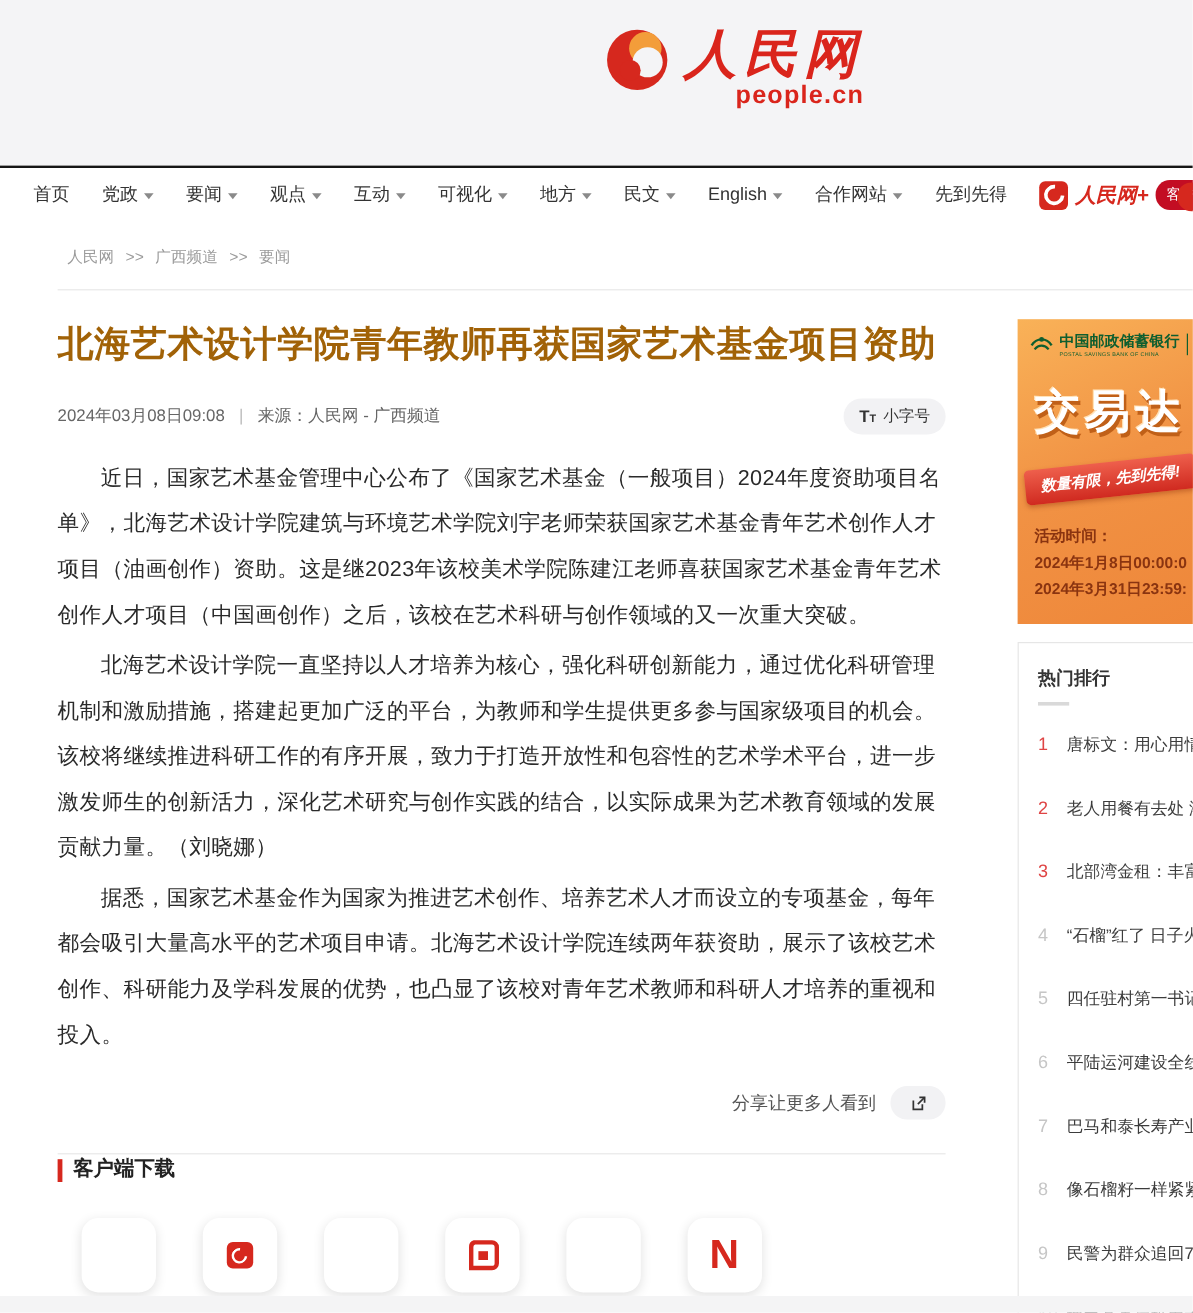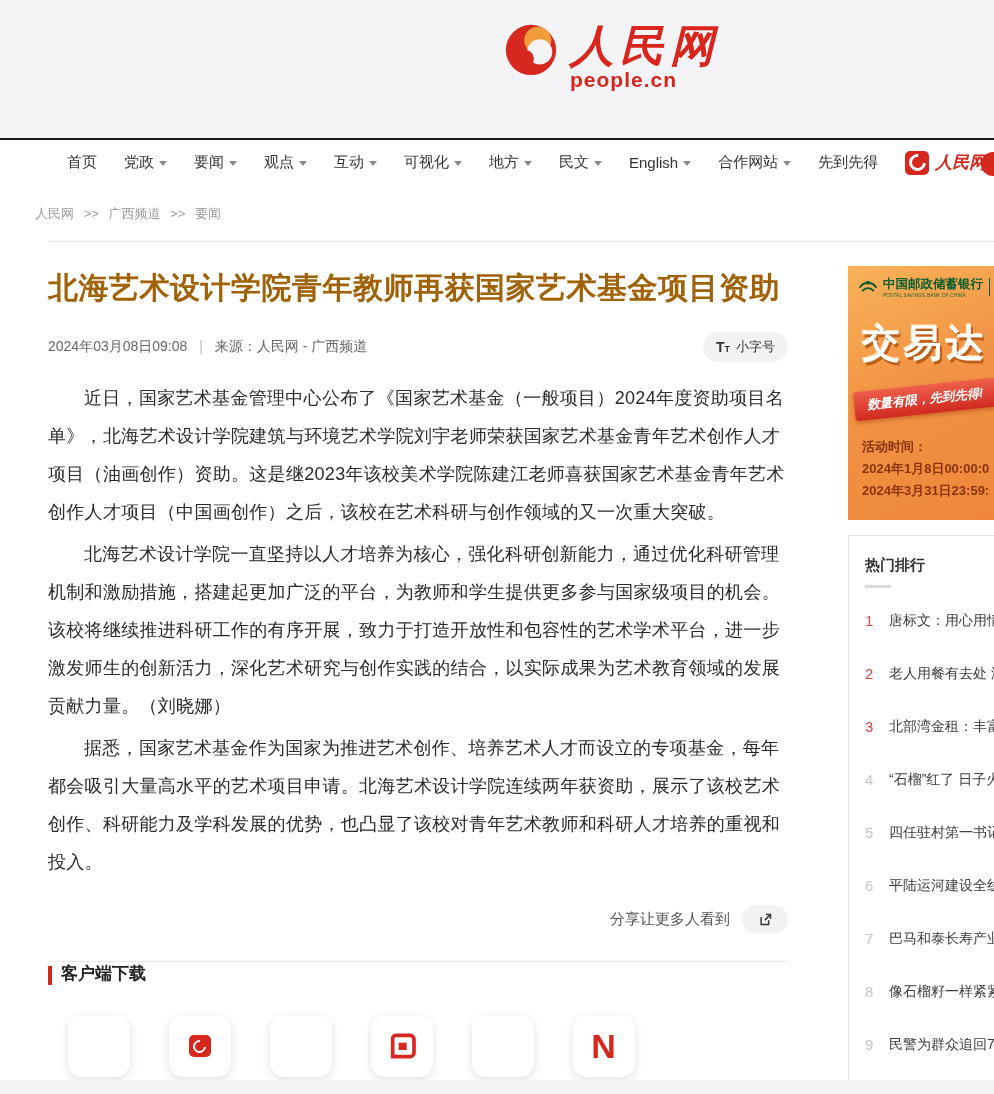--- a/index.html
+++ b/index.html
@@ -4,38 +4,38 @@
 <style>
   html,body{margin:0;padding:0;}
   body{font-family:"Liberation Sans","DejaVu Sans",sans-serif;background:#fff;}
   #page{position:relative;width:994px;height:1094px;overflow:hidden;background:#fff;}
 
   
   .header{position:absolute;left:0;top:0;width:994px;height:138px;background:#f4f4f6;}
   .logo{position:absolute;left:502px;top:20px;display:flex;align-items:flex-start;cursor:pointer;}
   .logo-text{margin-left:10px;}
   .logo-cn{font-size:44px;font-weight:900;color:#da251c;font-style:italic;letter-spacing:6px;line-height:52px;}
-  .logo-en{font-size:21px;font-weight:bold;color:#da251c;text-align:left;margin-top:-4px;letter-spacing:1px;}
-
-  
-  .navbar{position:absolute;left:0;top:138px;width:994px;height:47px;background:#fff;border-top:2px solid #161616;display:flex;align-items:center;padding-left:67px;box-sizing:border-box;}
+  .logo-en{font-size:21px;font-weight:bold;color:#da251c;text-align:right;margin-top:-4px;letter-spacing:1px;}
+
+  
+  .navbar{position:absolute;left:0;top:138px;width:994px;height:47px;background:#fff;border-top:2px solid #161616;display:flex;align-items:center;padding-left:28px;box-sizing:border-box;}
   .nav-item{font-size:15px;color:#333;margin-right:27px;display:flex;align-items:center;cursor:pointer;white-space:nowrap;}
   .caret{width:0;height:0;border-left:4px solid transparent;border-right:4px solid transparent;border-top:5px solid #8a8a8a;margin-left:5px;margin-top:2px;}
   .app-badge{display:flex;align-items:center;margin-right:12px;cursor:pointer;}
   .badge-sq{width:24px;height:24px;background:#d6281e;border-radius:5px;display:flex;align-items:center;justify-content:center;}
   .mini-c{width:11px;height:11px;border:3px solid #fff;border-radius:50%;border-right-color:transparent;transform:rotate(-40deg);display:block;}
   .badge-brand{color:#d6281e;font-style:italic;font-weight:bold;font-size:17px;margin:0 6px 0 6px;white-space:nowrap;}
   .badge-pill{background:#c30d23;color:#fff;font-size:12px;padding:4px 9px;border-radius:12px;white-space:nowrap;}
   .nav-sep{width:1px;height:45px;background:#e3e3e3;}
   .burger{width:27px;display:flex;flex-direction:column;gap:5px;margin:0 24px;cursor:pointer;}
   .burger i{height:3px;background:#3c3c3c;border-radius:1px;display:block;}
   .partial-red{position:absolute;right:-11px;top:12px;width:24px;height:24px;border-radius:50%;background:#d6281e;}
 
   
-  .breadcrumb{position:absolute;left:35px;top:205px;font-size:13px;color:#9b9b9b;}
+  .breadcrumb{position:absolute;left:56px;top:205px;font-size:13px;color:#9b9b9b;}
   .breadcrumb span{cursor:pointer;}
   .bc-sep{margin:0 6px;cursor:default;}
   .divider1{position:absolute;left:48px;top:241px;width:946px;height:1px;background:#e8e8e8;}
 
   
   .main{position:absolute;left:48px;top:266px;width:740px;}
   .title{font-size:30px;line-height:43px;font-weight:bold;color:#a16207;letter-spacing:0.5px;}
   .meta{margin-top:23px;display:flex;justify-content:space-between;align-items:center;}
   .meta-left{font-size:14px;color:#666;}
   .meta-sep{margin:0 8px;color:#bbb;}

